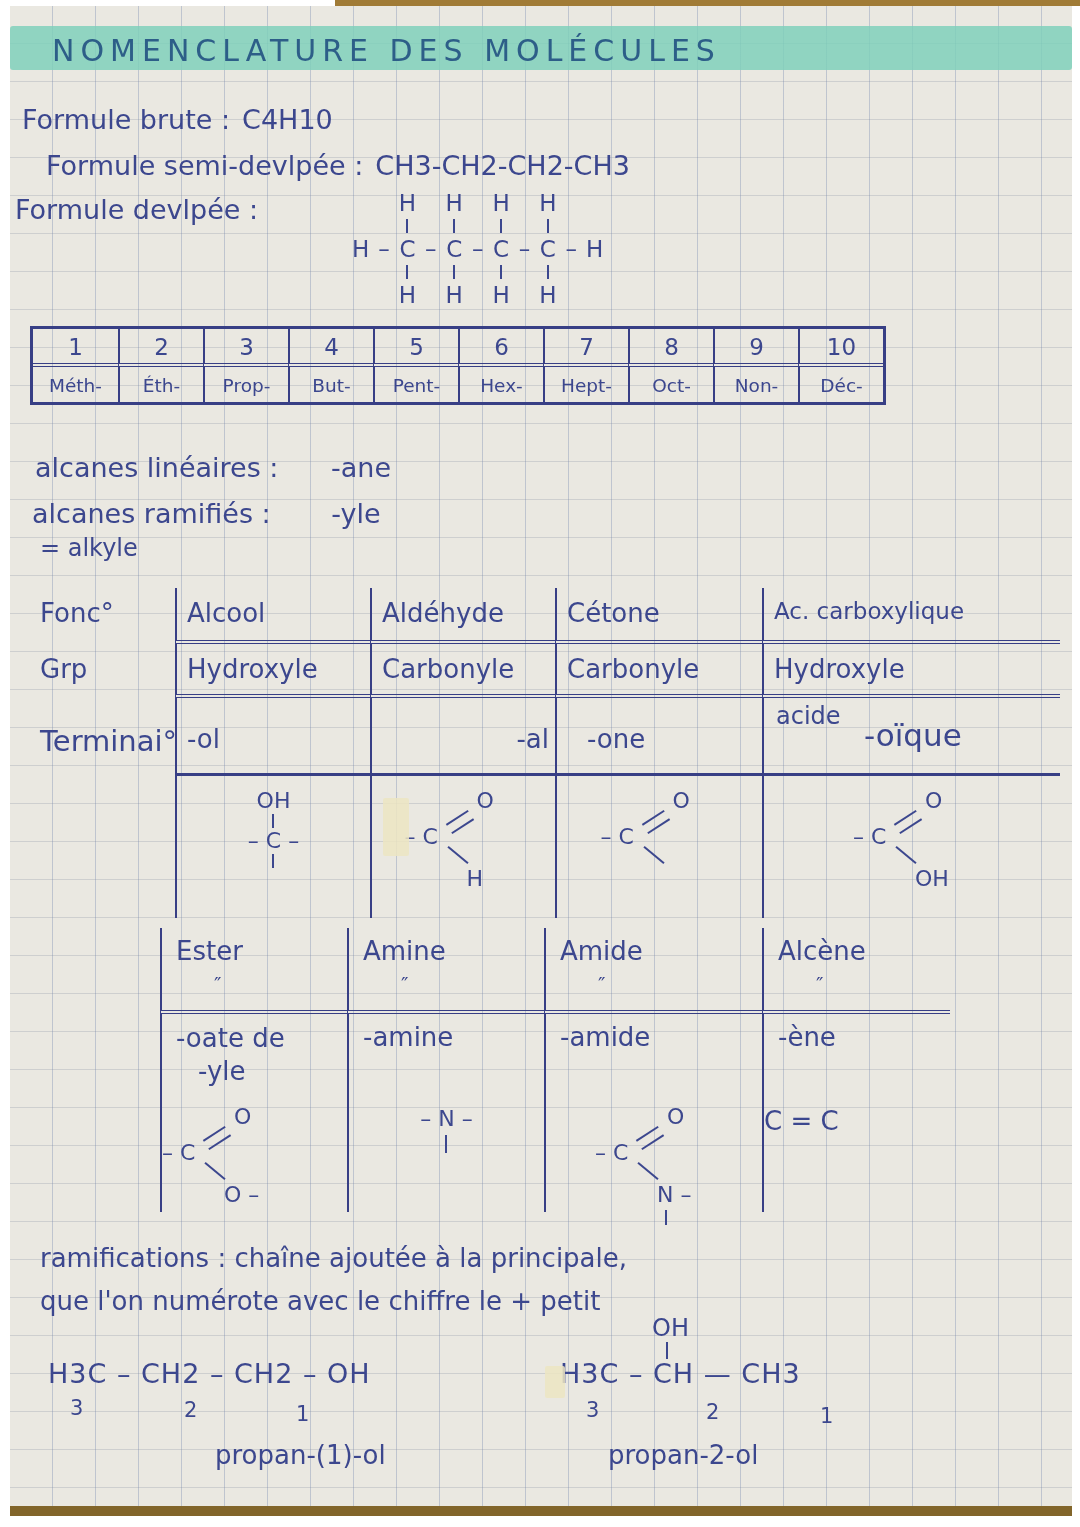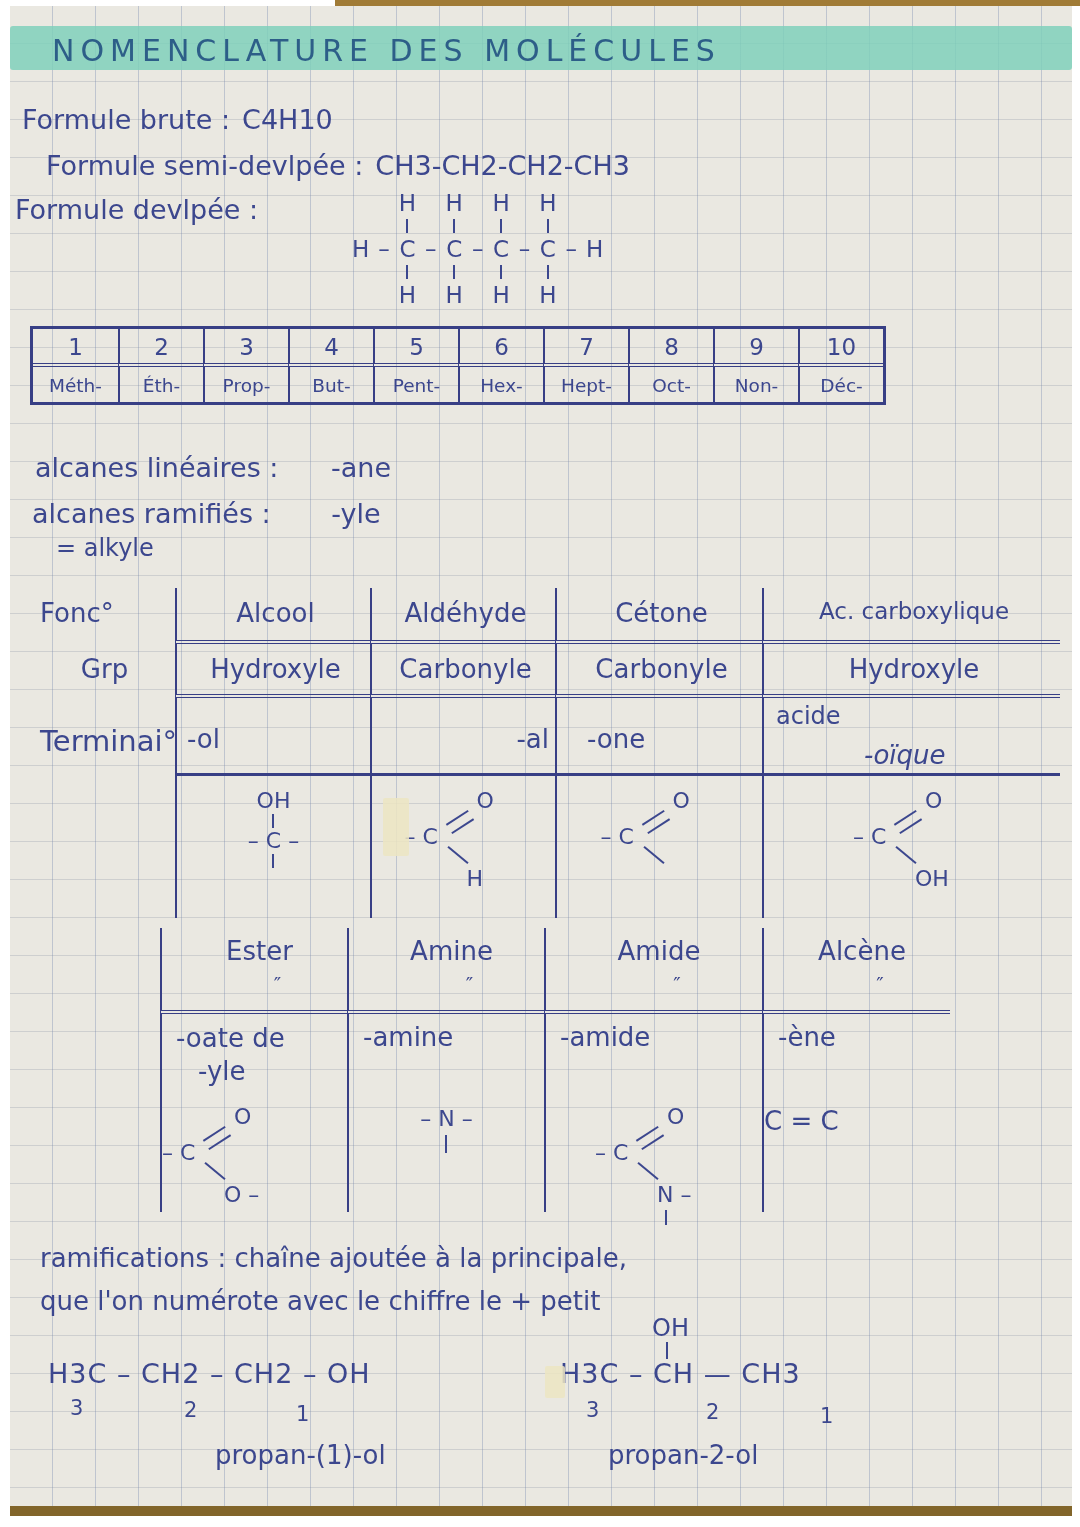--- a/index.html
+++ b/index.html
@@ -26,26 +26,26 @@
           display:grid;grid-template-columns:repeat(10,1fr);}
   .ptable .num{border-bottom:4px double #383f85;font-size:23px;text-align:center;padding:5px 0 3px;}
   .ptable .pre{font-size:18.5px;text-align:center;padding:8px 0 6px;white-space:nowrap;}
   .ptable .cell-l{border-left:2px solid #383f85;}
   
   .ftable{position:absolute;left:30px;top:588px;width:1030px;display:grid;
           grid-template-columns:145px 195px 185px 207px 298px;
           grid-template-rows:56px 54px 78px 142px;}
   .ftable > div{font-size:26px;padding:10px 6px 0 10px;white-space:nowrap;}
   .bl{border-left:2px solid #383f85;}
-  .bb-double{border-bottom:4px double #383f85;text-align:center;}
+  .bb-double{border-bottom:4px double #383f85;}
   .bb-solid{border-bottom:3px solid #383f85;}
   .small-h{font-size:23px !important;}
   .term-acide{position:relative;padding:0 !important;}
   .term-acide .a1{position:absolute;left:12px;top:4px;font-size:24px;}
-  .term-acide .a2{position:absolute;left:100px;top:42px;font-size:26px;font-style:italic;}
+  .term-acide .a2{position:absolute;left:100px;top:19px;font-size:31px;}
   .structcell{display:flex;justify-content:center;align-items:flex-start;padding:14px 0 0 0 !important;}
   
   .ftable2{position:absolute;left:160px;top:928px;width:790px;display:grid;
            grid-template-columns:187px 197px 218px 188px;
            grid-template-rows:86px 78px 120px;}
   .ftable2 > div{font-size:26px;padding:8px 4px 0 14px;white-space:nowrap;}
   .hdr .ditto{display:block;font-size:20px;margin:6px 0 0 38px;letter-spacing:2px;}
   .suffix2{line-height:1.25;}
   .suffix2 .l2{display:block;margin-left:22px;}
   
@@ -148,21 +148,21 @@
   </div>
 
   <div class="abs line" style="left:35px;top:452px;">
     <span>alcanes linéaires :</span>
     <span style="margin-left:44px;">-ane</span>
   </div>
   <div class="abs line" style="left:32px;top:498px;">
     <span>alcanes ramifiés :</span>
     <span style="margin-left:52px;">-yle</span>
   </div>
-  <div class="abs" style="left:56px;top:534px;font-size:24px;">= alkyle</div>
+  <div class="abs" style="left:40px;top:534px;font-size:24px;">= alkyle</div>
 
   <div class="ftable">
     <div>Fonc°</div>
     <div class="bl bb-double">Alcool</div>
     <div class="bl bb-double">Aldéhyde</div>
     <div class="bl bb-double">Cétone</div>
     <div class="bl bb-double small-h">Ac. carboxylique</div>
 
     <div class="bb-double" style="border-bottom-color:transparent;">Grp</div>
     <div class="bl bb-double">Hydroxyle</div>

